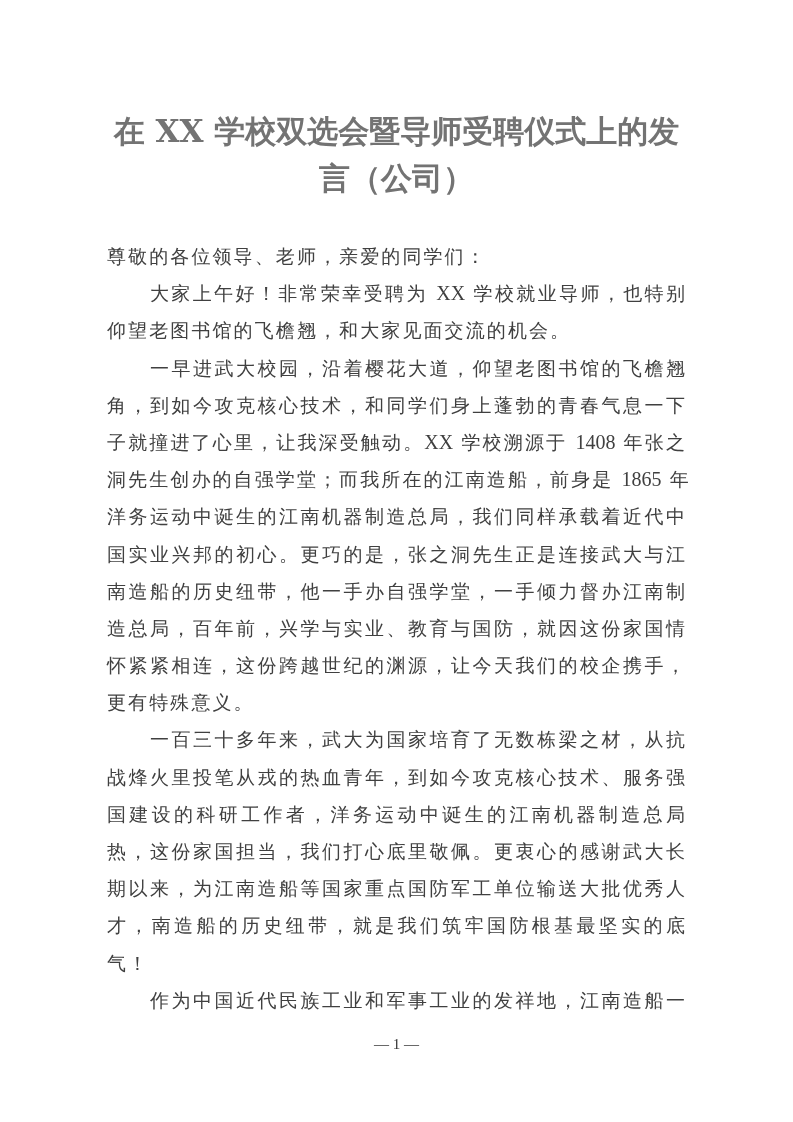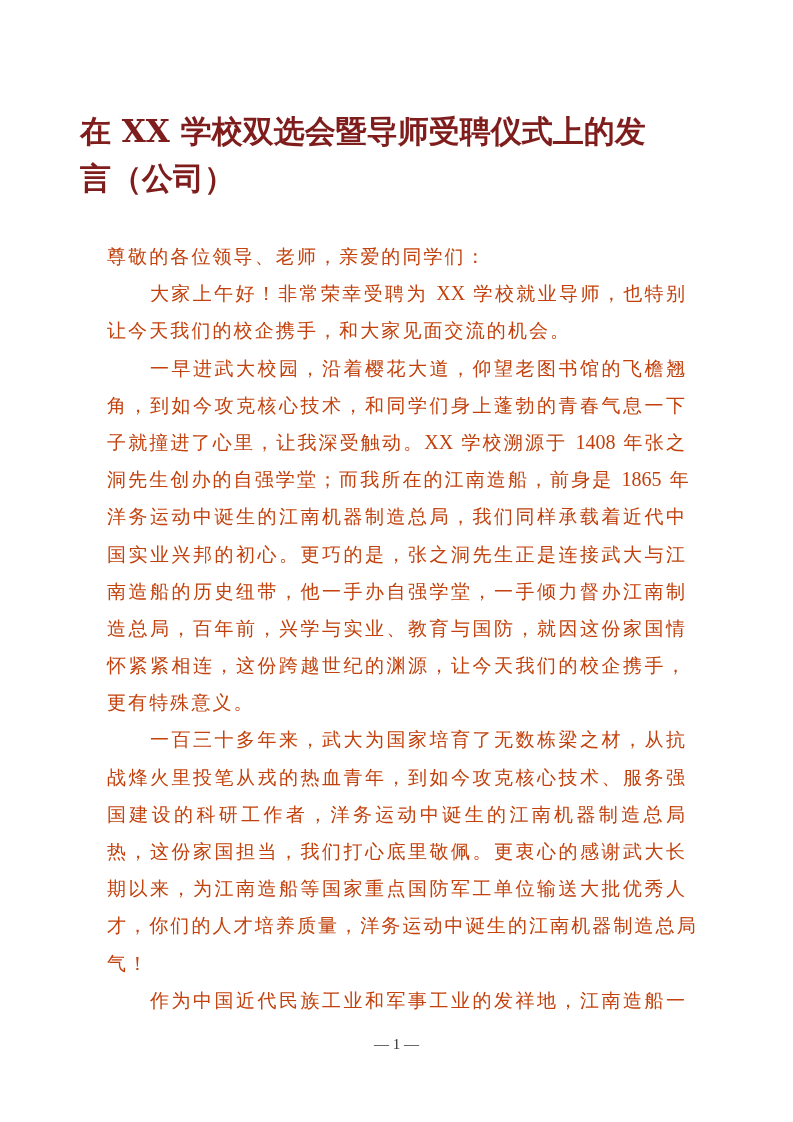--- a/index.html
+++ b/index.html
@@ -3,28 +3,29 @@
   <meta charset="utf-8">
   <style>
     html, body { margin: 0; padding: 0; background: #ffffff; }
     body { width: 793px; height: 1122px; position: relative; overflow: hidden; }
     .page {
       position: absolute; left: 0; top: 0; width: 793px; height: 1122px; background: #fff;
       color: #111;
     }
     .title {
       position: absolute; left: 80px; top: 108px; width: 633px;
+      text-align: center;
       font-family: "DejaVu Serif", "Liberation Serif", serif;
-      font-weight: bold; font-size: 31px; line-height: 47px; color: #7f1d1d;
+      font-weight: bold; font-size: 31px; line-height: 47px; color: #737373;
       letter-spacing: 0px;
     }
     .body {
       position: absolute; left: 107px; top: 238px; width: 580px;
       font-family: "DejaVu Sans", "Liberation Sans", sans-serif;
-      font-size: 19px; line-height: 37.2px; color: #c2410c;
+      font-size: 19px; line-height: 37.2px; color: #404040;
       letter-spacing: 2.1px;
       text-align: justify;
     }
     .line { display: block; white-space: nowrap; height: 37.2px; text-align-last: justify; }
     .line.last { text-align-last: left; }
     .indent { padding-left: 43px; }
     .latin { font-family: "Liberation Serif", "DejaVu Serif", serif; font-size: 20px; letter-spacing: 0; margin-top: 7px; }
     .footer {
       position: absolute; left: 0; width: 793px; top: 1036px; text-align: center;
       font-family: "Liberation Serif", "DejaVu Serif", serif; font-size: 15px; color: #333;
@@ -35,35 +36,35 @@
 
 <div class="page">
   <div class="title">
     <div>在 XX 学校双选会暨导师受聘仪式上的发</div>
     <div>言（公司）</div>
   </div>
 
   <div class="body" id="body">
       <span class="line last">尊敬的各位领导、老师，亲爱的同学们：</span>
       <span class="line indent">大家上午好！非常荣幸受聘为 <span class="latin">XX</span> 学校就业导师，也特别</span>
-      <span class="line last">让今天我们的校企携手，和大家见面交流的机会。</span>
+      <span class="line last">仰望老图书馆的飞檐翘，和大家见面交流的机会。</span>
       <span class="line indent">一早进武大校园，沿着樱花大道，仰望老图书馆的飞檐翘</span>
       <span class="line">角，到如今攻克核心技术，和同学们身上蓬勃的青春气息一下</span>
       <span class="line">子就撞进了心里，让我深受触动。<span class="latin">XX</span> 学校溯源于 <span class="latin">1408</span> 年张之</span>
       <span class="line">洞先生创办的自强学堂；而我所在的江南造船，前身是 <span class="latin">1865</span> 年</span>
       <span class="line">洋务运动中诞生的江南机器制造总局，我们同样承载着近代中</span>
       <span class="line">国实业兴邦的初心。更巧的是，张之洞先生正是连接武大与江</span>
       <span class="line">南造船的历史纽带，他一手办自强学堂，一手倾力督办江南制</span>
       <span class="line">造总局，百年前，兴学与实业、教育与国防，就因这份家国情</span>
       <span class="line">怀紧紧相连，这份跨越世纪的渊源，让今天我们的校企携手，</span>
       <span class="line last">更有特殊意义。</span>
       <span class="line indent">一百三十多年来，武大为国家培育了无数栋梁之材，从抗</span>
       <span class="line">战烽火里投笔从戎的热血青年，到如今攻克核心技术、服务强</span>
       <span class="line">国建设的科研工作者，洋务运动中诞生的江南机器制造总局</span>
       <span class="line">热，这份家国担当，我们打心底里敬佩。更衷心的感谢武大长</span>
       <span class="line">期以来，为江南造船等国家重点国防军工单位输送大批优秀人</span>
-      <span class="line">才，你们的人才培养质量，洋务运动中诞生的江南机器制造总局</span>
+      <span class="line">才，南造船的历史纽带，就是我们筑牢国防根基最坚实的底</span>
       <span class="line last">气！</span>
       <span class="line indent">作为中国近代民族工业和军事工业的发祥地，江南造船一</span>
     </div>
 
   <div class="footer">— 1 —</div>
 </div>
 
 </body></html>

